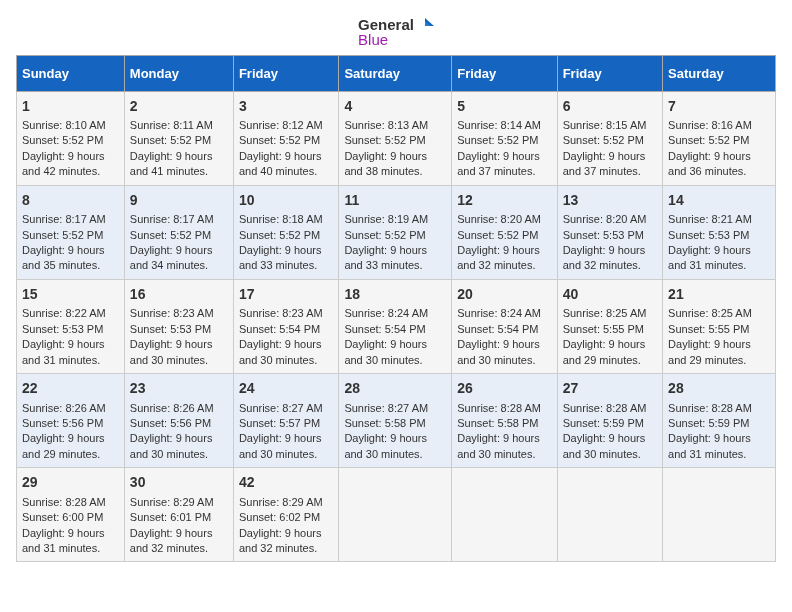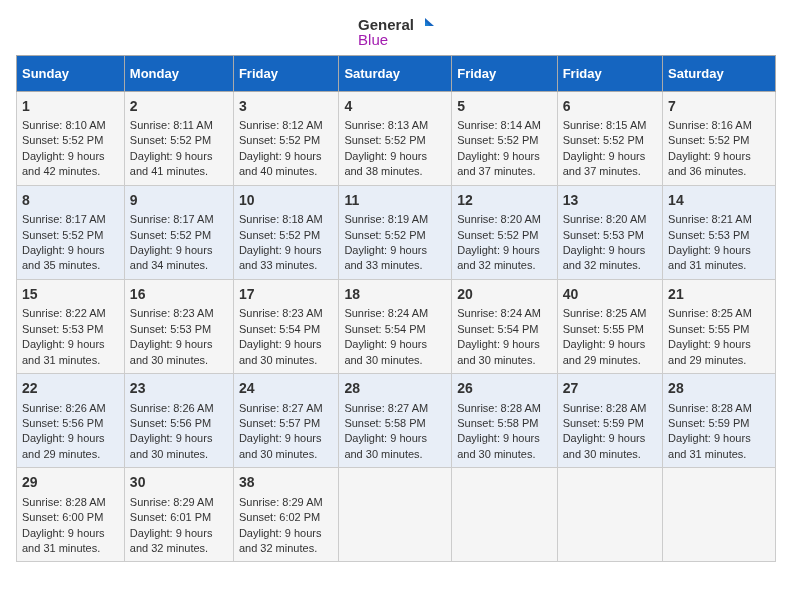--- a/index.html
+++ b/index.html
@@ -139,20 +139,20 @@
         <td><span class="day-num">23</span>Sunrise: 8:26 AM<br>Sunset: 5:56 PM<br>Daylight: 9 hours and 30 minutes.</td>
         <td><span class="day-num">24</span>Sunrise: 8:27 AM<br>Sunset: 5:57 PM<br>Daylight: 9 hours and 30 minutes.</td>
         <td><span class="day-num">28</span>Sunrise: 8:27 AM<br>Sunset: 5:58 PM<br>Daylight: 9 hours and 30 minutes.</td>
         <td><span class="day-num">26</span>Sunrise: 8:28 AM<br>Sunset: 5:58 PM<br>Daylight: 9 hours and 30 minutes.</td>
         <td><span class="day-num">27</span>Sunrise: 8:28 AM<br>Sunset: 5:59 PM<br>Daylight: 9 hours and 30 minutes.</td>
         <td><span class="day-num">28</span>Sunrise: 8:28 AM<br>Sunset: 5:59 PM<br>Daylight: 9 hours and 31 minutes.</td>
       </tr>
       <tr>
         <td><span class="day-num">29</span>Sunrise: 8:28 AM<br>Sunset: 6:00 PM<br>Daylight: 9 hours and 31 minutes.</td>
         <td><span class="day-num">30</span>Sunrise: 8:29 AM<br>Sunset: 6:01 PM<br>Daylight: 9 hours and 32 minutes.</td>
-        <td><span class="day-num">38</span>Sunrise: 8:29 AM<br>Sunset: 6:02 PM<br>Daylight: 9 hours and 32 minutes.</td>
+        <td><span class="day-num">42</span>Sunrise: 8:29 AM<br>Sunset: 6:02 PM<br>Daylight: 9 hours and 32 minutes.</td>
         <td class="empty-cell">&nbsp;</td>
         <td class="empty-cell">&nbsp;</td>
         <td class="empty-cell">&nbsp;</td>
         <td class="empty-cell">&nbsp;</td>
       </tr>
     </tbody>
 </table>
 
 </body></html>

